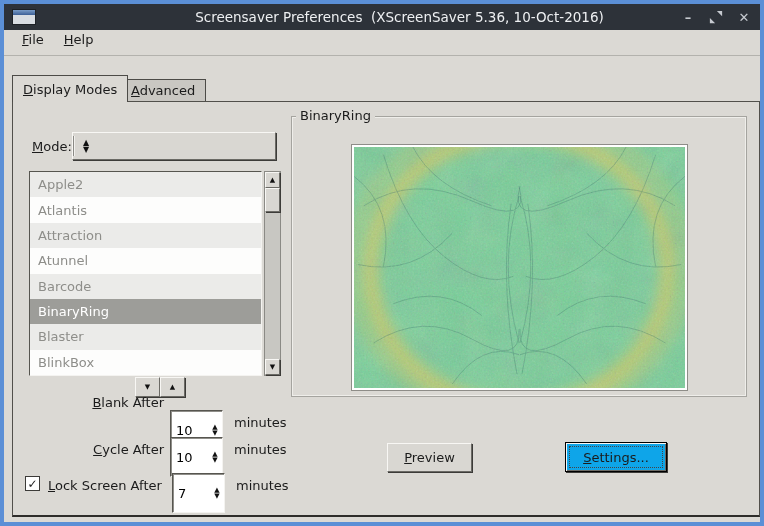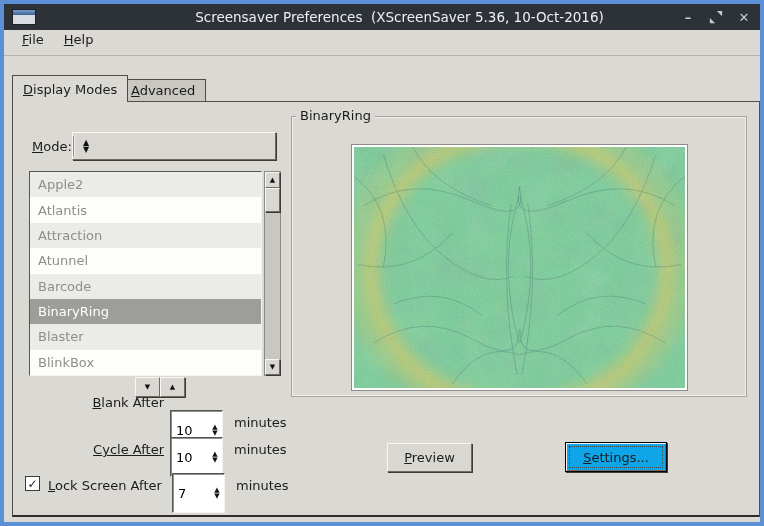--- a/index.html
+++ b/index.html
@@ -184,21 +184,21 @@
   <div class="t-label accel" style="top:391px;">Blank After</div>
   <div class="spin sunken" style="left:166px; top:406px;">
     <input value="10" style="">
     <span class="spin-arrows">
       <span class="tri">▲</span>
       <span class="tri">▼</span>
     </span>
   </div>
   <span class="unit" style="left:230px; top:411px;">minutes</span>
 
-  <div class="t-label accel" style="top:438px;text-decoration:underline;">Cycle After</div>
+  <div class="t-label accel" style="top:438px;">Cycle After</div>
   <div class="spin sunken" style="left:166px; top:433px;">
     <input value="10" style="">
     <span class="spin-arrows">
       <span class="tri">▲</span>
       <span class="tri">▼</span>
     </span>
   </div>
   <span class="unit" style="left:230px; top:438px;">minutes</span>
 
   <div class="checkbox">

